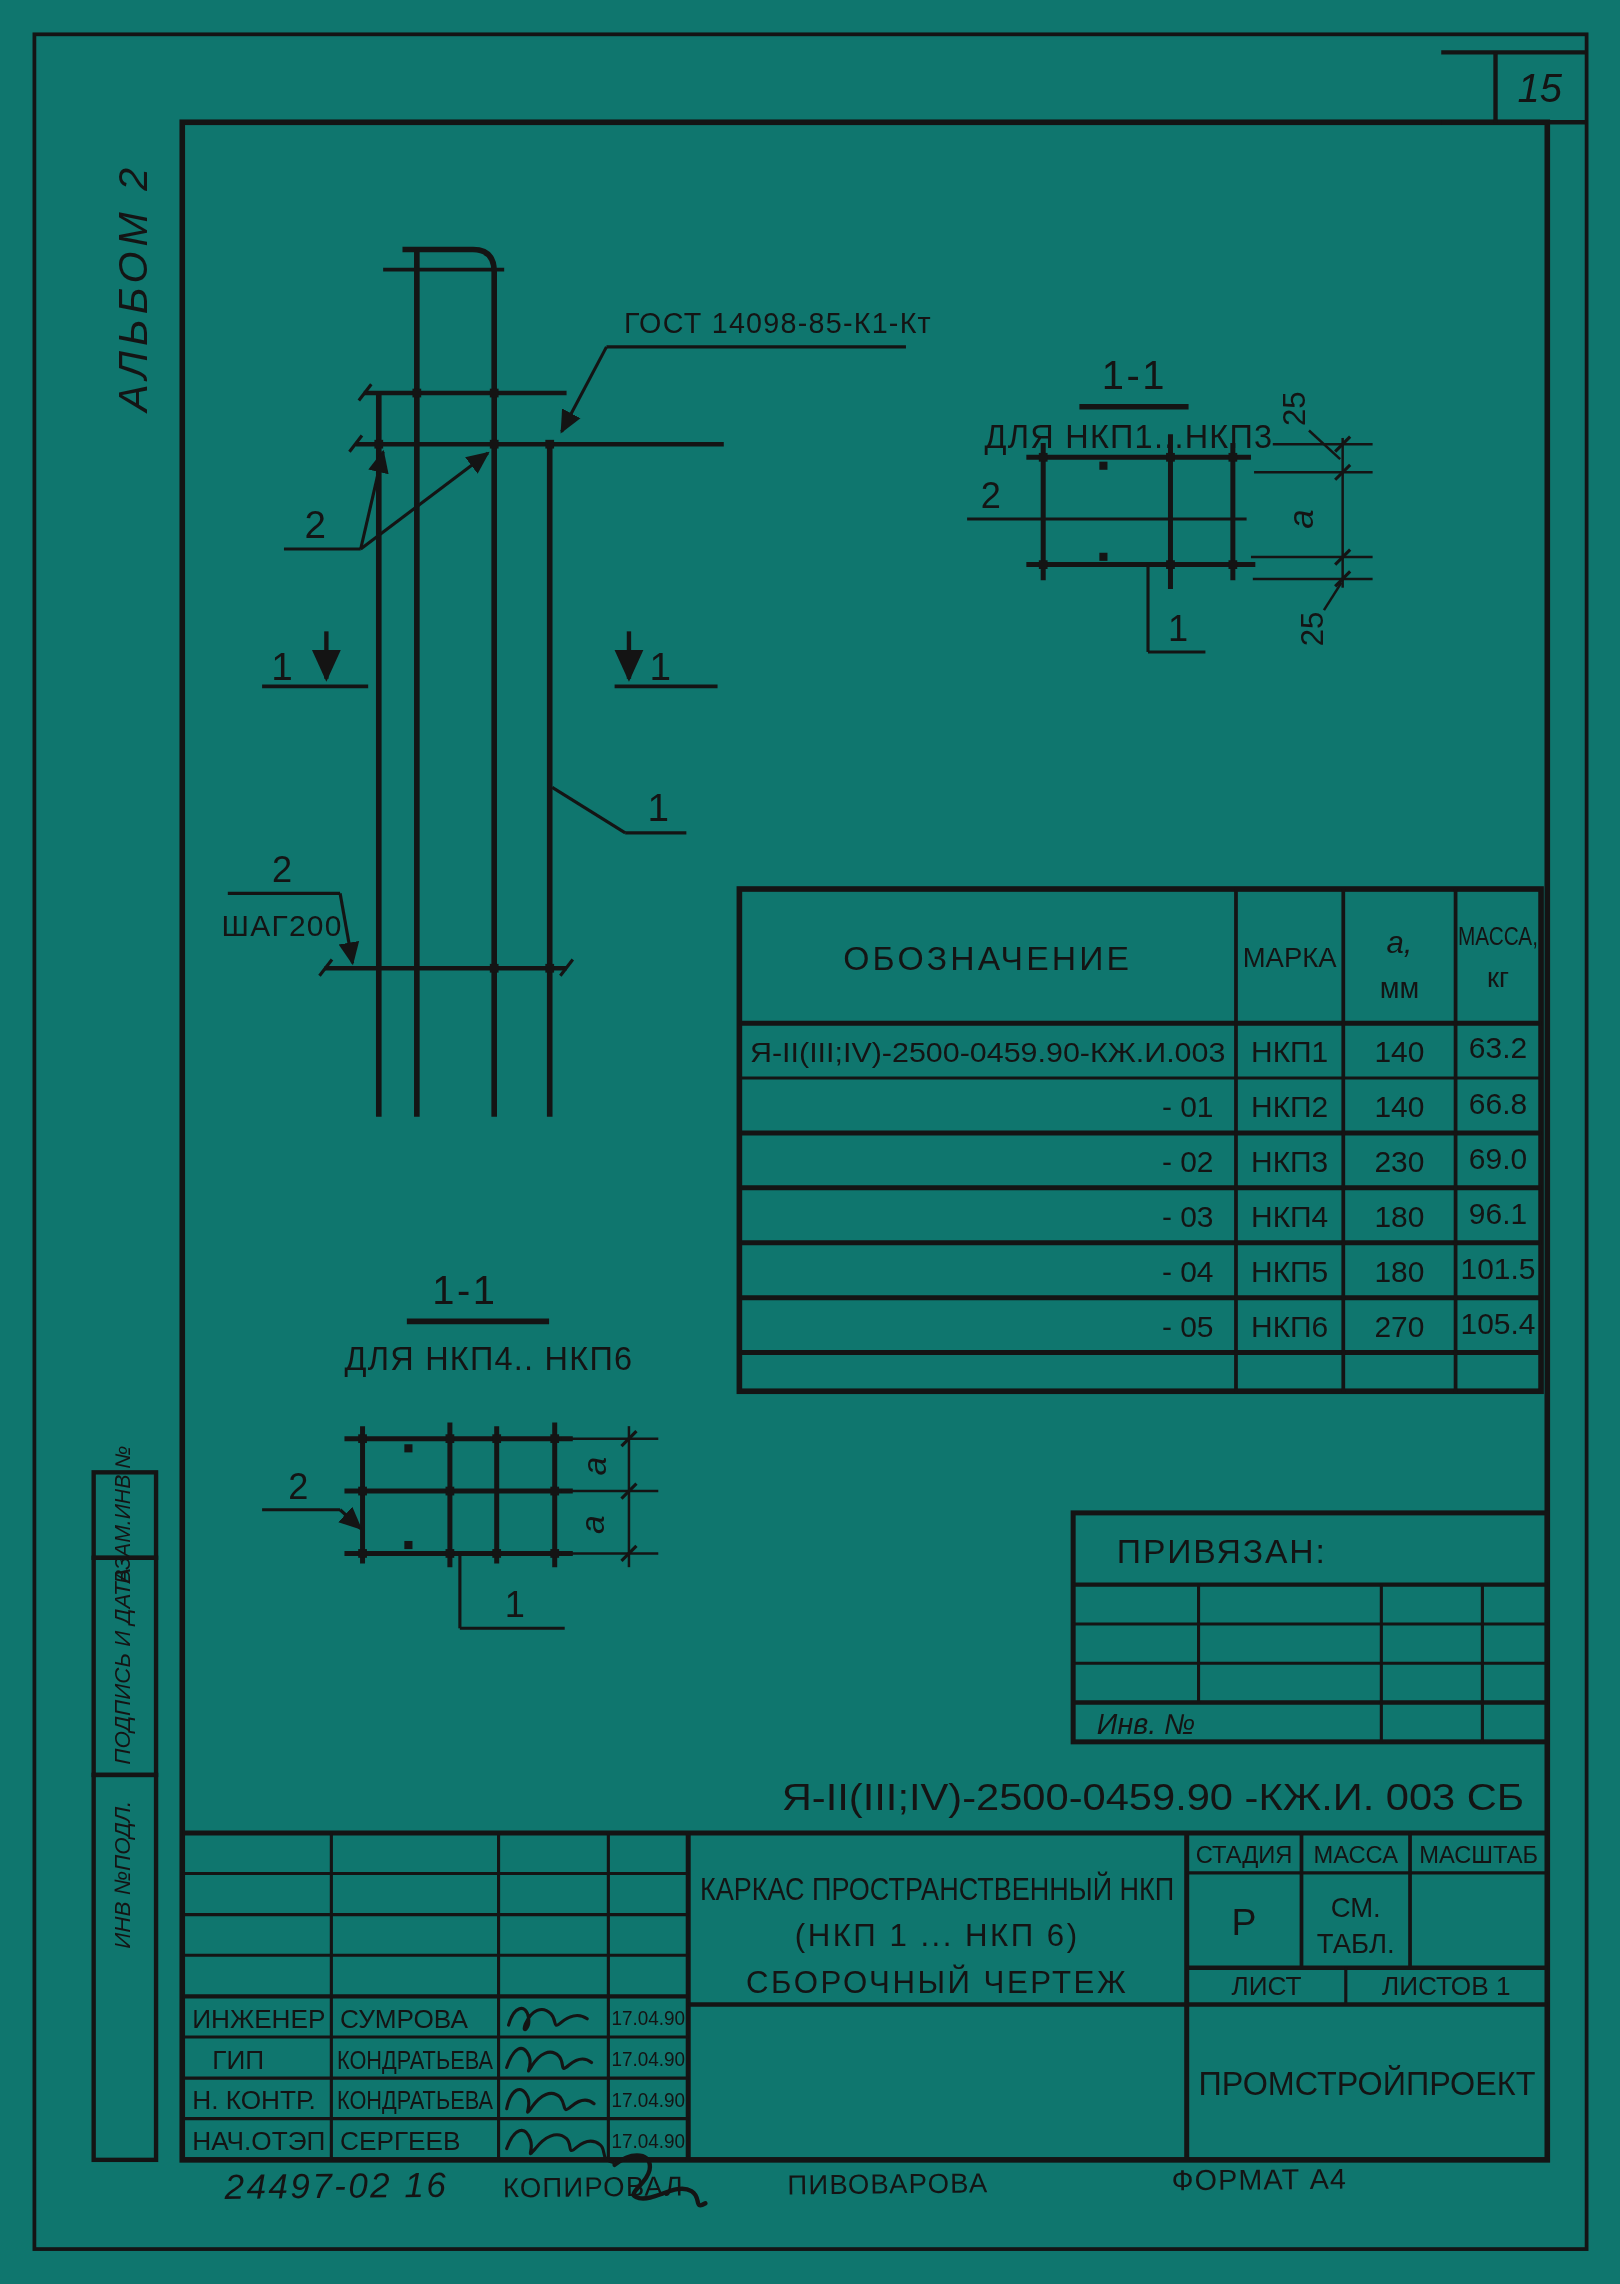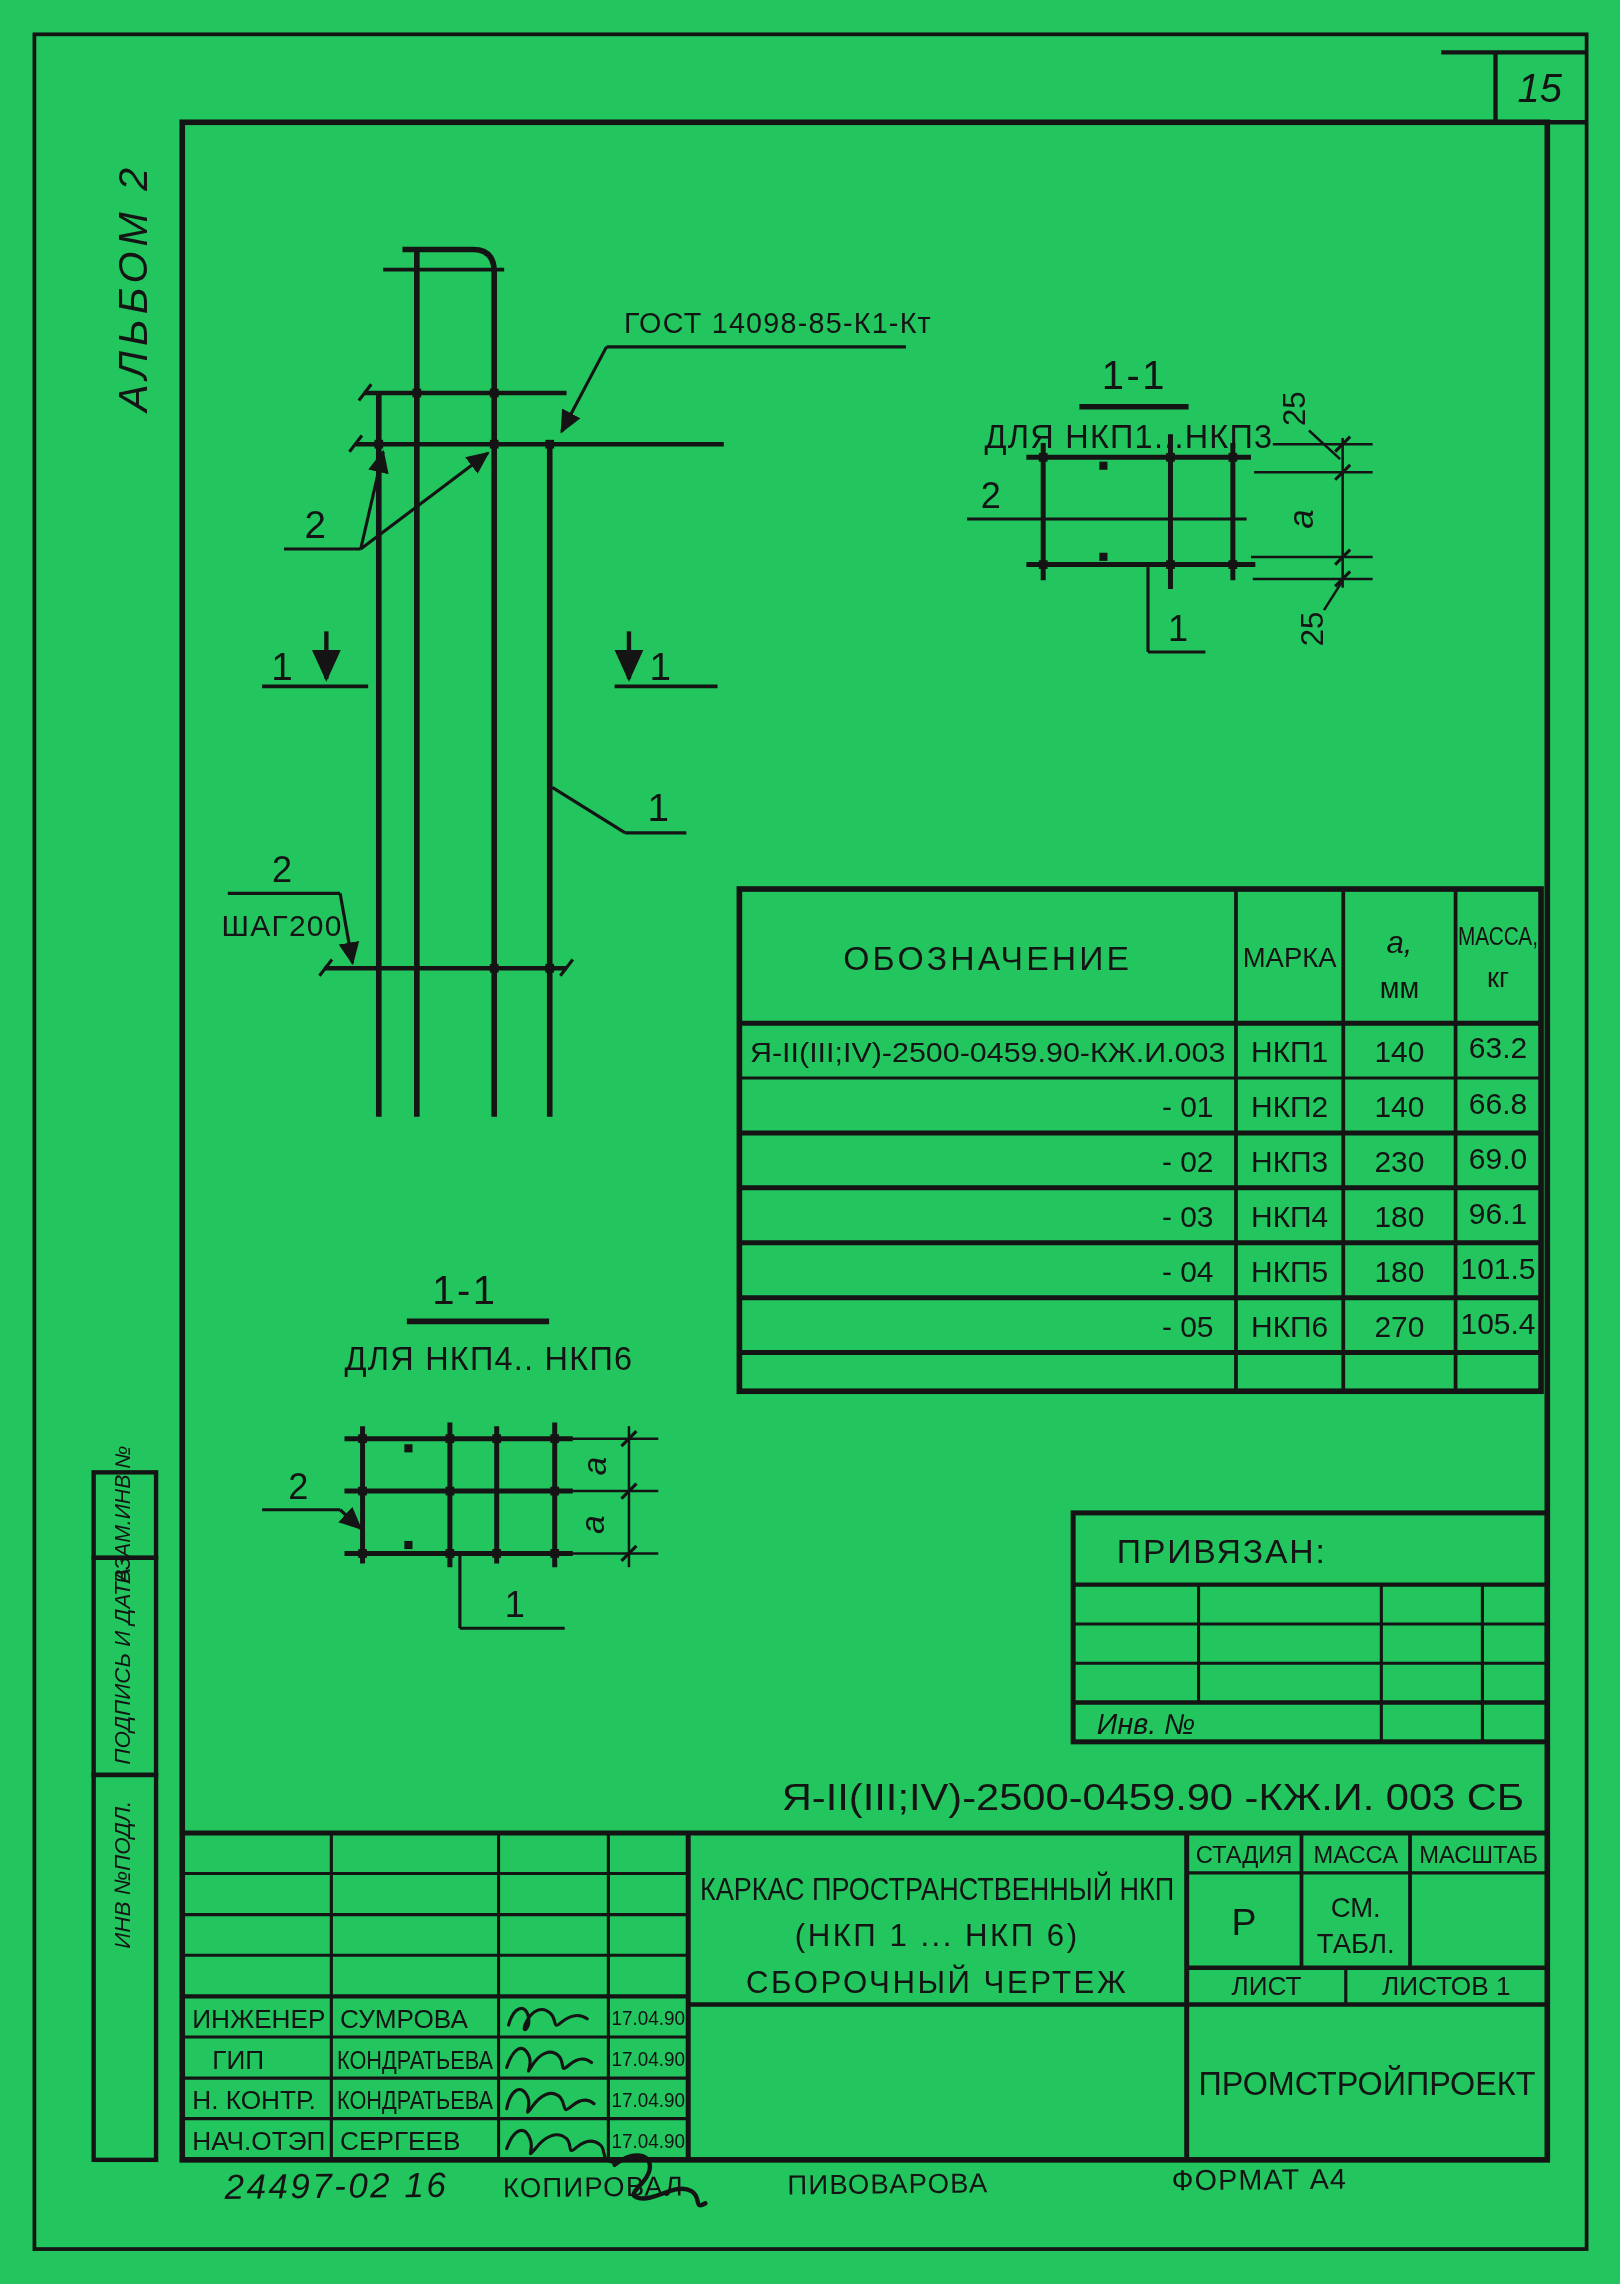--- a/index.html
+++ b/index.html
@@ -1,16 +1,16 @@
 <!DOCTYPE html>
 <html style="font-size:10px"><head>
 <meta charset="utf-8">
 <style>
   html,body{margin:0;padding:0;background:#e8e8e4;}
-  #sheet{position:relative;width:1621px;height:2284px;background:#22c55e;overflow:hidden;}
+  #sheet{position:relative;width:1621px;height:2284px;background:#0f766e;overflow:hidden;}
   svg{position:absolute;left:0;top:0;width:100%;height:100%;}
   text{fill:#141414;font-family:"Liberation Sans","DejaVu Sans",sans-serif;}
   .ln{stroke:#141414;fill:none;}
   .dot{fill:#141414;stroke:none;}
   .hand{font-family:"Liberation Sans","DejaVu Sans",sans-serif;}
   .it{font-style:italic;}
   .sig{stroke:#141414;fill:none;stroke-width:5;stroke-linecap:round;}
 </style>
 </head>
 <body>

